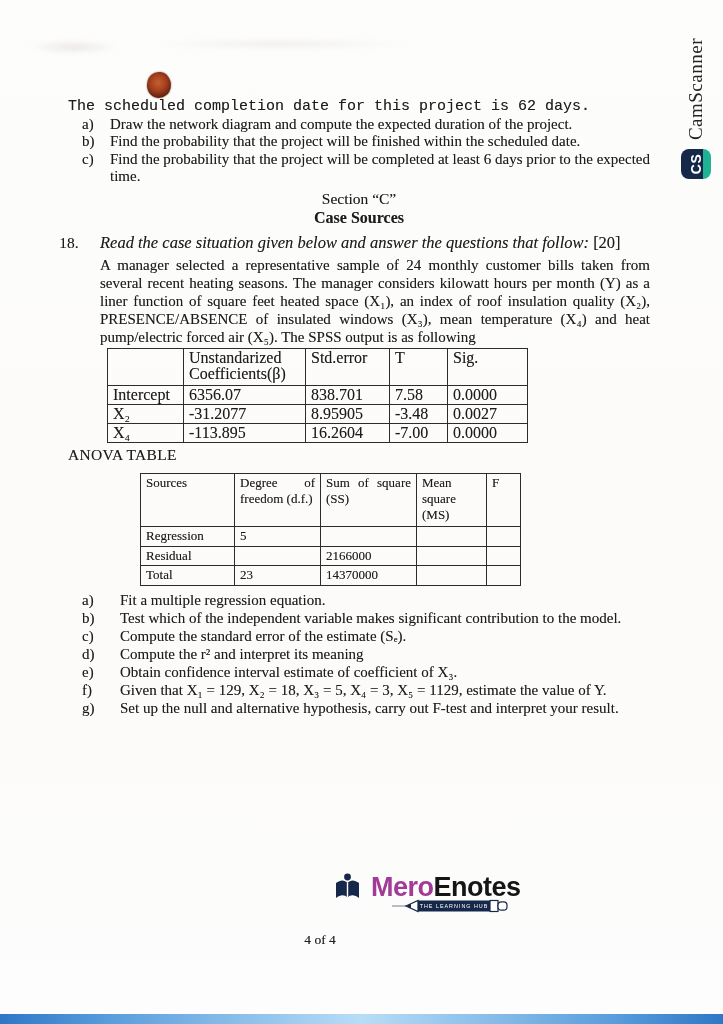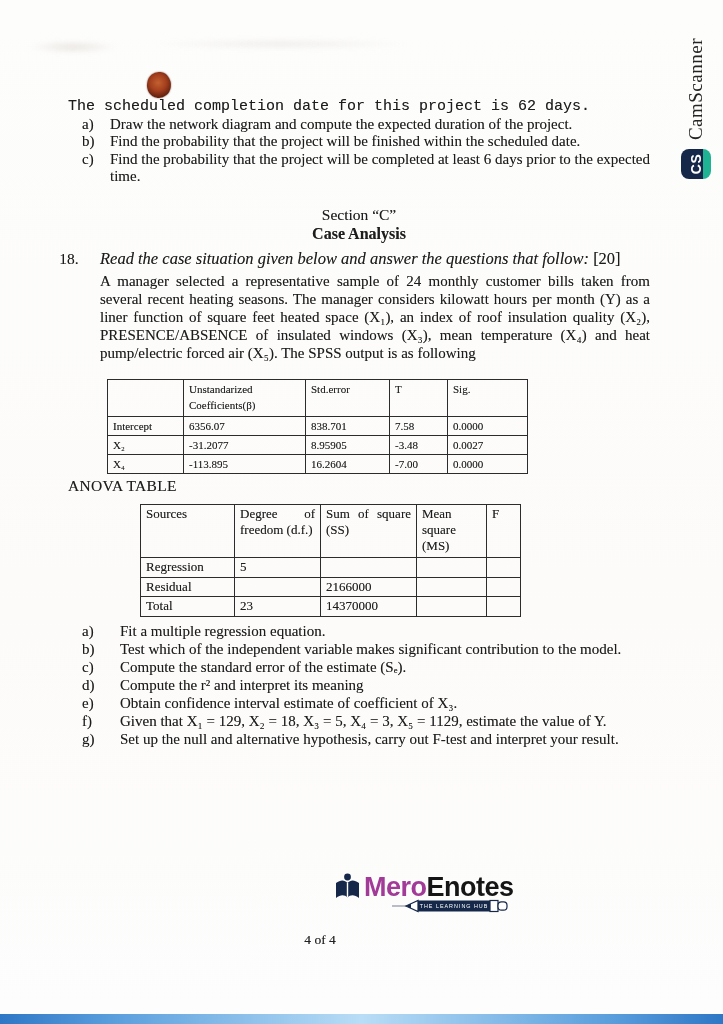--- a/index.html
+++ b/index.html
@@ -10,33 +10,33 @@
   }
   .content{
     position:absolute;left:68px;top:98px;width:582px;
     text-shadow:0 0 .6px rgba(35,35,35,.45);
   }
   .intro-line{font-size:15px;line-height:17.5px;font-family:Liberation Mono, monospace;}
   .plist{margin-left:14px;}
   .pl-item{display:grid;grid-template-columns:28px 1fr;font-size:15px;line-height:17.5px;}
   .pl-item .txt{text-align:justify;}
   .marker{text-align:left;}
-  .section-block{text-align:center;margin-top:20px;}
+  .section-block{text-align:center;margin-top:4px;}
   .section-title{font-size:15.5px;line-height:18.5px;}
   .section-sub{font-weight:bold;font-size:16px;line-height:19.5px;}
   .question{display:grid;grid-template-columns:62px 1fr;margin-left:-30px;margin-top:4px;
     font-size:16.5px;line-height:22.5px;}
   .q-num{font-size:15.5px;font-style:normal;text-align:center;}
   .q-text{font-style:italic;text-align:justify;}
   .q-marks{font-style:normal;}
   .q-body{margin-left:32px;margin-top:2px;width:550px;font-size:15px;line-height:18px;text-align:justify;}
   .q-body .bold{font-weight:normal;}
   table{border-collapse:collapse;table-layout:fixed;}
   th,td{border:1.6px solid #2c2c2c;padding:1px 5px;font-weight:normal;}
-  .spss{margin-left:39px;margin-top:17px;width:420px;font-size:11px;}
+  .spss{margin-left:39px;margin-top:2px;width:420px;font-size:16px;}
   .spss th{text-align:justify;vertical-align:top;line-height:16px;padding-bottom:3px;}
   .spss td{line-height:16px;white-space:nowrap;overflow:hidden;}
   .anova-title{margin-top:3px;font-weight:normal;font-size:15.5px;line-height:18px;letter-spacing:.3px;}
   .anova{margin-left:72px;margin-top:9px;width:380px;font-size:13px;}
   .anova th{text-align:justify;vertical-align:top;line-height:16px;padding-bottom:3px;}
   .anova td{line-height:16.5px;white-space:nowrap;overflow:hidden;}
   .tasks{margin-top:5px;margin-left:14px;}
   .task{display:grid;grid-template-columns:38px 1fr;font-size:15px;line-height:18px;}
   .task .txt{text-align:justify;}
   
@@ -52,21 +52,21 @@
   .cs-wrap{position:absolute;top:38px;right:12px;display:flex;flex-direction:column;align-items:center;gap:9px;}
   .cs-label{writing-mode:vertical-rl;transform:rotate(180deg);
     font-family:"Liberation Serif","DejaVu Serif",serif;font-size:19px;color:#242424;letter-spacing:.5px;}
   .cs-badge{width:30px;height:30px;border-radius:8px;
     background:linear-gradient(to right,#16284a 74%,#1fb393 74%);
     display:flex;align-items:center;justify-content:center;}
   .cs-badge span{color:#fff;font-family:"Liberation Sans","DejaVu Sans",sans-serif;
     font-weight:bold;font-size:14px;transform:rotate(-90deg);letter-spacing:.5px;}
   
   .logo{position:absolute;left:334px;top:872px;width:200px;}
-  .logo-row{display:flex;align-items:flex-start;gap:3px;}
+  .logo-row{display:flex;align-items:flex-start;gap:10px;}
   .logo-name{font-family:"Liberation Sans","DejaVu Sans",sans-serif;font-weight:bold;
     font-size:27px;line-height:30px;letter-spacing:-.5px;white-space:nowrap;}
   .logo-mero{color:#a23a98;}
   .logo-enotes{color:#151515;}
   .pencil-row{margin-left:58px;margin-top:-3px;}
   .page-number{position:absolute;left:255px;top:932px;width:130px;text-align:center;
     font-size:13.5px;color:#222;text-shadow:0 0 .6px rgba(35,35,35,.45);}
   .scan-bar{position:absolute;bottom:0;left:0;width:723px;height:10px;
     background:linear-gradient(90deg,#2e77c6 0%,#5b9fdd 16%,#b9ddf6 50%,#5b9fdd 84%,#2e77c6 100%);}
 </style>
@@ -93,21 +93,21 @@
           <span class="txt">Find the probability that the project will be finished within the scheduled date.</span>
         </div>
         <div class="pl-item">
           <span class="marker">c)</span>
           <span class="txt">Find the probability that the project will be completed at least 6 days prior to the expected time.</span>
         </div>
       </div>
 
     <div class="section-block">
       <div class="section-title">Section “C”</div>
-      <div class="section-sub">Case Analysis</div>
+      <div class="section-sub">Case Sources</div>
     </div>
 
     <div class="question">
       <div class="q-num">18.</div>
       <div class="q-text"><span>Read the case situation given below and answer the questions that follow: </span><span class="q-marks">[20]</span></div>
     </div>
 
     <div class="q-body"><span>A manager selected a representative sample of 24 monthly customer bills taken from several recent heating seasons. The manager considers kilowatt hours per month (Y) as a liner function of square feet heated space (X₁), an index of roof insulation quality (X₂), PRESENCE/ABSENCE of insulated windows (X₃), mean temperature (X₄) and heat pump/electric forced air (X₅). </span><span class="bold">The SPSS output is as following</span></div>
 
     <table class="spss">

